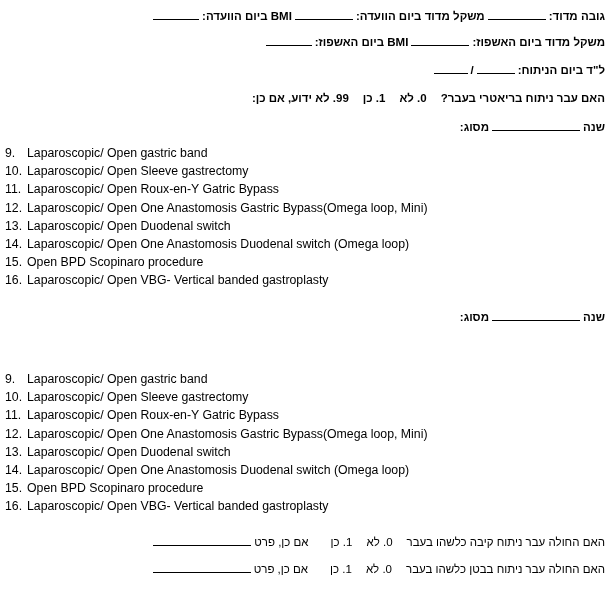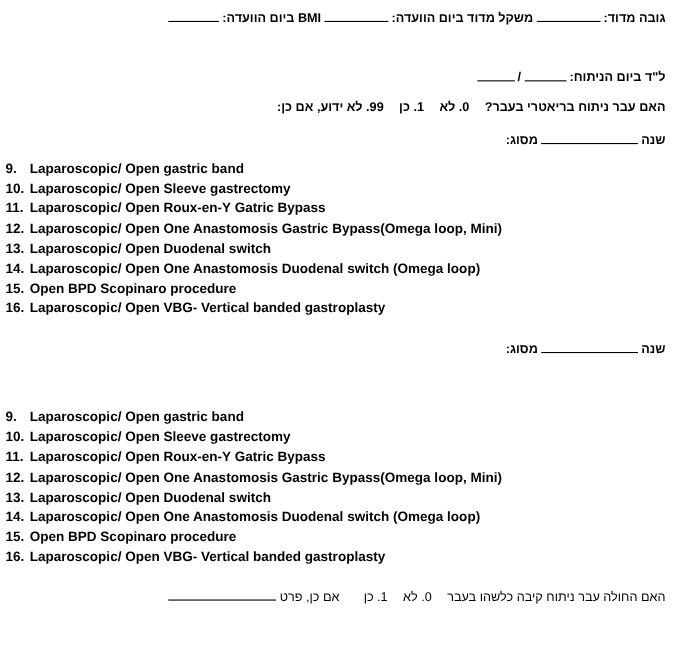--- a/index.html
+++ b/index.html
@@ -54,21 +54,21 @@
   .blank.w100 { width: 98px; }
 
   
   .proc-list {
     position: absolute;
     left: 5px;
     direction: ltr;
     text-align: left;
     font-size: 12.3px;
     line-height: 18.2px;
-    font-weight: bold;
+    font-weight: normal;
     white-space: nowrap;
   }
   .proc-row {
     display: block;
     height: 18.2px;
   }
   .proc-num {
     display: inline-block;
     width: 22px;
     text-align: left;
@@ -93,20 +93,23 @@
 </style>
 </head>
 <body>
 
 <div class="page">
 
   <div class="rtl-line" style="top:8px;">
     <span>גובה מדוד:</span><span class="blank w60"></span><span>משקל מדוד ביום הוועדה:</span><span class="blank w60"></span><span>BMI ביום הוועדה:</span><span class="blank w48"></span>
   </div>
 
+  <div class="rtl-line" style="top:34px;">
+    <span>משקל מדוד ביום האשפוז:</span><span class="blank w60"></span><span>BMI ביום האשפוז:</span><span class="blank w48"></span>
+  </div>
 
   <div class="rtl-line" style="top:62px;">
     <span>ל"ד ביום הניתוח:</span><span class="blank w40"></span><span>/</span><span class="blank w36"></span>
   </div>
 
   <div class="rtl-line normal" style="top:91px;">
     <span>האם עבר ניתוח בריאטרי בעבר?</span><span class="gap-sm"></span><span>0. לא</span><span class="gap-sm"></span><span>1. כן</span><span class="gap-sm"></span><span>99. לא ידוע</span><span>, אם כן:</span>
   </div>
 
   <div class="rtl-line normal" style="top:119px;">
@@ -136,14 +139,17 @@
     <span class="proc-row"><span class="proc-num">13.</span><span class="proc-text">Laparoscopic/ Open  Duodenal switch</span></span>
     <span class="proc-row"><span class="proc-num">14.</span><span class="proc-text">Laparoscopic/ Open One Anastomosis Duodenal switch (Omega loop)</span></span>
     <span class="proc-row"><span class="proc-num">15.</span><span class="proc-text">Open BPD Scopinaro procedure</span></span>
     <span class="proc-row"><span class="proc-num">16.</span><span class="proc-text">Laparoscopic/ Open VBG- Vertical banded gastroplasty</span></span>
   </div>
 
   <div class="bottom-line" style="top:534px;text-align:right;">
     <span>האם החולה עבר ניתוח קיבה כלשהו בעבר</span><span class="gap-sm"></span><span>0. לא</span><span class="gap-sm"></span><span>1. כן</span><span class="gap-md"></span><span>אם כן, פרט</span><span class="blank w100"></span>
   </div>
 
+  <div class="bottom-line" style="top:561px;">
+    <span>האם החולה עבר ניתוח בבטן כלשהו בעבר</span><span class="gap-sm"></span><span>0. לא</span><span class="gap-sm"></span><span>1. כן</span><span class="gap-md"></span><span>אם כן, פרט</span><span class="blank w100"></span>
+  </div>
 
 </div>
 
 </body></html>

